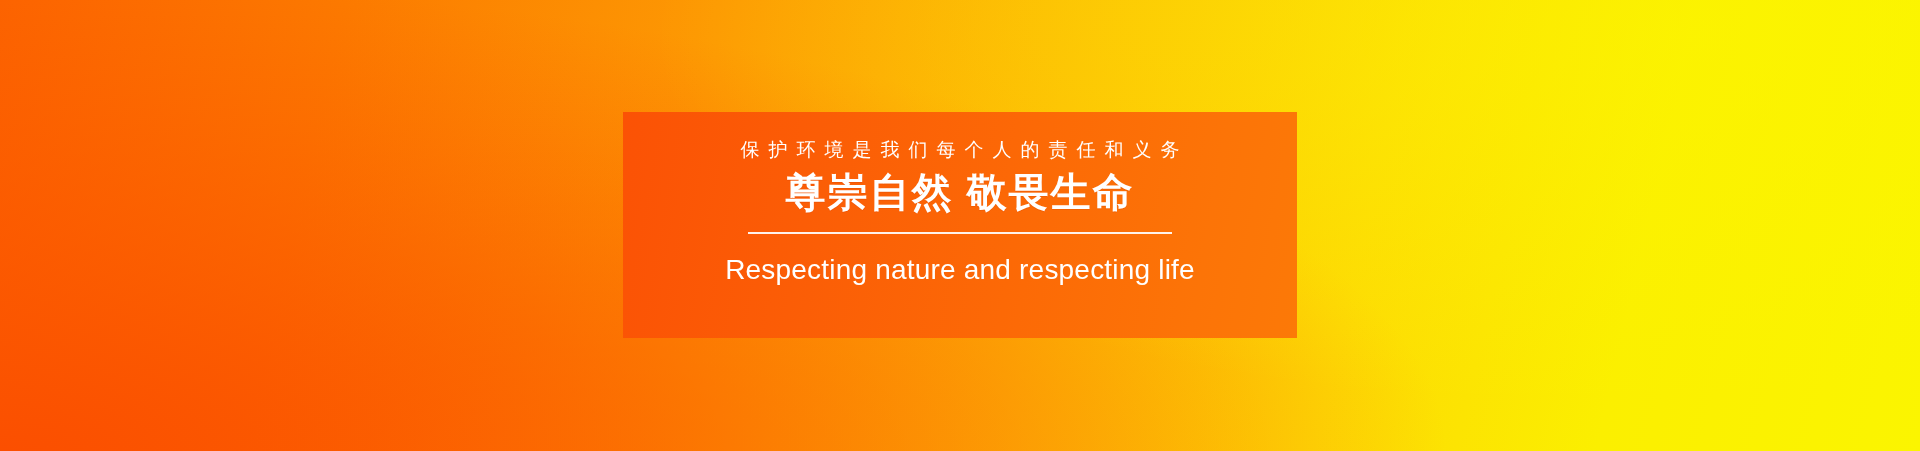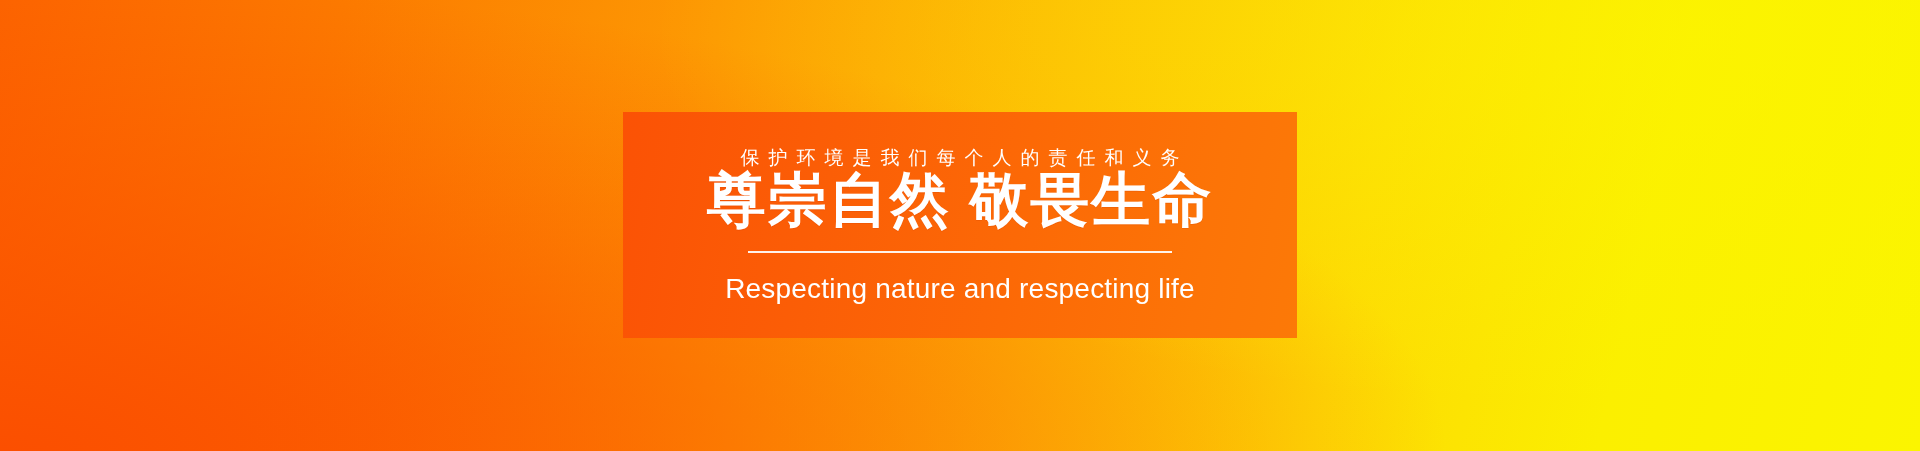--- a/index.html
+++ b/index.html
@@ -48,39 +48,40 @@
     left: 623px;
     top: 112px;
     width: 674px;
     height: 226px;
     background: linear-gradient(100deg, #fb5205 0%, #fb5d06 28%, #fc6906 58%, #fc7407 85%, #fc7907 100%);
     box-sizing: border-box;
     display: flex;
     flex-direction: column;
     align-items: center;
     justify-content: flex-start;
-    padding-top: 36px;
+    padding-top: 28px;
   }
 
   
   .subtitle-cn {
     color: #ffffff;
     font-size: 19px;
     line-height: 1.1;
     letter-spacing: 9px;
     text-indent: 9px;
     font-weight: 400;
     white-space: nowrap;
   }
   .headline-cn {
     color: #ffffff;
-    font-size: 59px;
+    font-size: 40px;
     line-height: 1.08;
     font-weight: 700;
     letter-spacing: 2px;
+    margin-top: 10px;
     white-space: nowrap;
     text-shadow: 0 1px 0 rgba(200,55,0,0.18);
   }
   .divider {
     width: 424px;
     height: 2px;
     background: #ffffff;
     opacity: 0.92;
     margin-top: 18px;
   }

